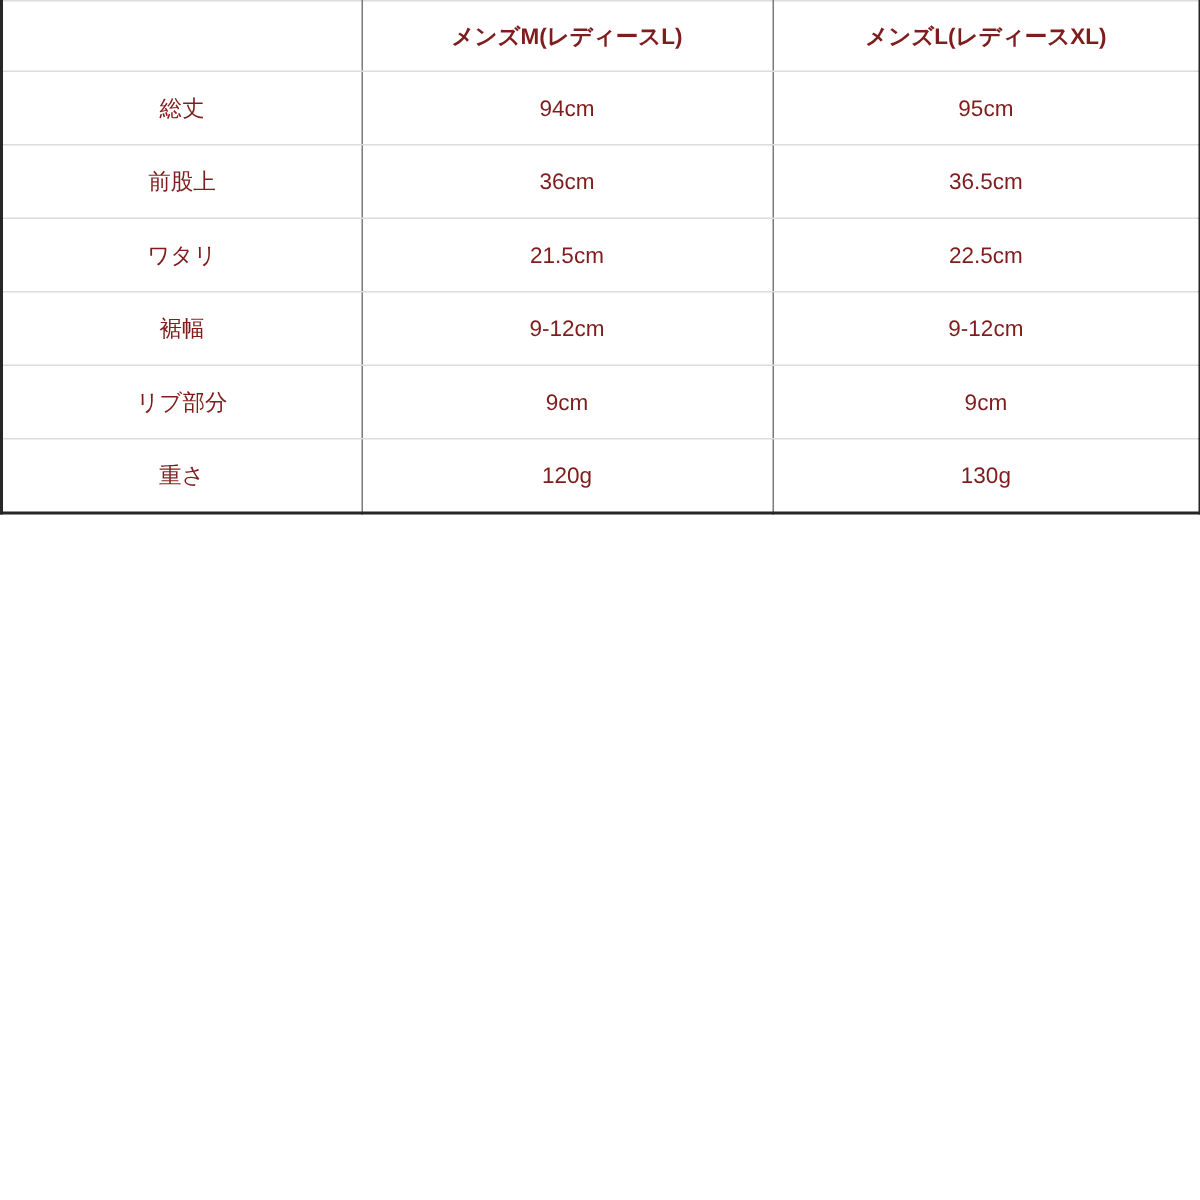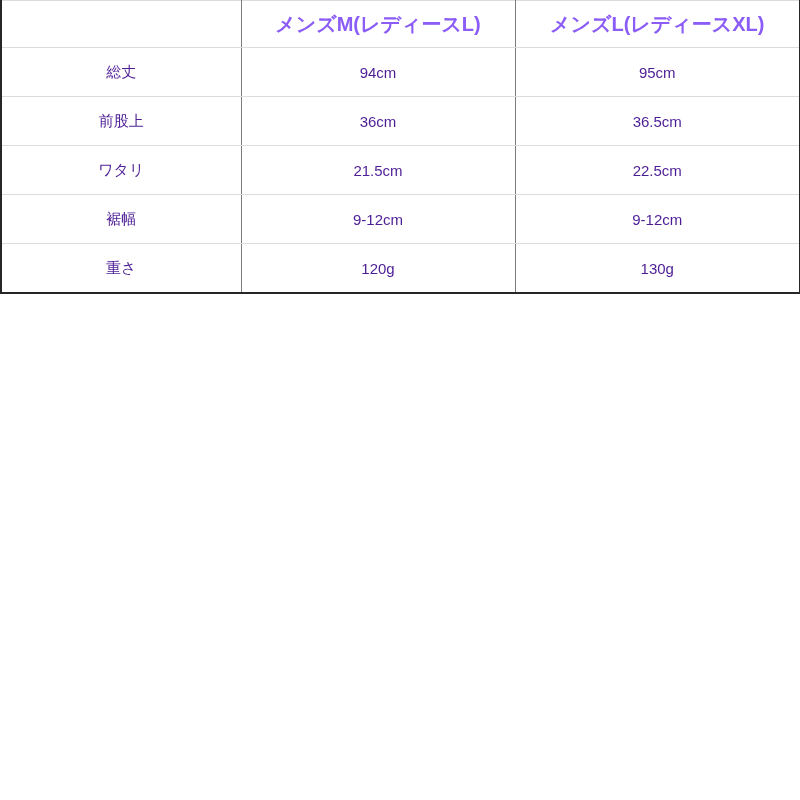--- a/index.html
+++ b/index.html
@@ -35,30 +35,30 @@
     border-bottom: 1px solid #dcdcdc;
     border-left: 1px solid #7b7b7b;
     border-right: 1px solid #7b7b7b;
     text-align: center;
     vertical-align: middle;
     padding: 0;
     background: #ffffff;
   }
   table.size-chart thead th {
     height: 46px;
-    font-size: 20px;
+    font-size: 15px;
     font-weight: bold;
-    color: #8b5cf6;
+    color: #7f1d1d;
     margin-left: 36px;
   }
   table.size-chart tbody td {
     height: 48px;
     font-size: 15px;
     font-weight: normal;
-    color: #4c1d95;
+    color: #7f1d1d;
   }
 </style>
 </head>
 <body>
 
 <div class="page">
   <table class="size-chart">
     <colgroup>
       <col class="c1">
         <col class="c2">
@@ -86,19 +86,24 @@
         <td>ワタリ</td>
         <td>21.5cm</td>
         <td>22.5cm</td>
       </tr>
       <tr>
         <td>裾幅</td>
         <td>9-12cm</td>
         <td>9-12cm</td>
       </tr>
       <tr>
+        <td>リブ部分</td>
+        <td>9cm</td>
+        <td>9cm</td>
+      </tr>
+      <tr>
         <td>重さ</td>
         <td>120g</td>
         <td>130g</td>
       </tr>
     </tbody>
   </table>
 </div>
 
 </body></html>

